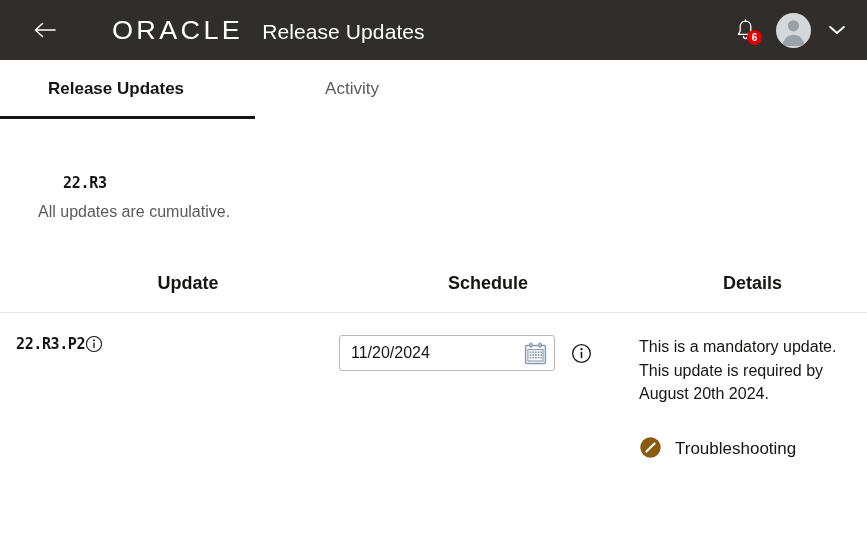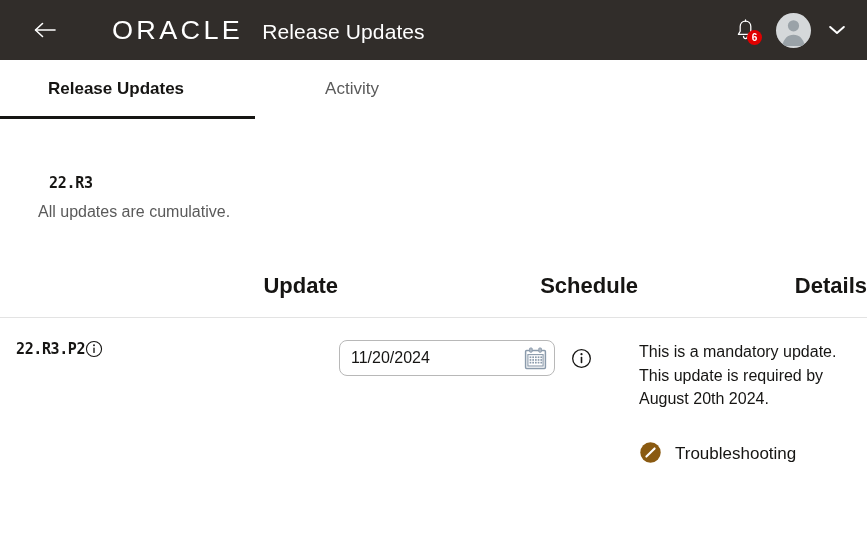--- a/index.html
+++ b/index.html
@@ -151,38 +151,38 @@
   }
   .version-label {
     font-size: 16px;
     color: #5a5a5a;
   }
   .version-value {
     font-family: "DejaVu Sans Mono", monospace;
     font-size: 15px;
     font-weight: 700;
     color: #161513;
-    margin-left: 11px;
+    margin-left: 25px;
     letter-spacing: -0.3px;
   }
   .cumulative-note {
     font-size: 16px;
     color: #5a5a5a;
   }
 
   
   .updates-table {
     margin-top: 52px;
     width: 867px;
     border-collapse: collapse;
     table-layout: fixed;
   }
   .updates-table th {
-    text-align: right;
-    font-size: 22px;
+    text-align: center;
+    font-size: 18px;
     font-weight: 700;
     color: #161513;
     padding: 0 0 18px 0;
     border-bottom: 1px solid #e3e3e3;
     vertical-align: bottom;
   }
   .col-update  { width: 338px; padding-left: 38px !important; box-sizing: border-box; }
   .col-schedule{ width: 300px; padding-left: 0 !important; }
   .col-details { width: 229px; padding-left: 0 !important; }
   .updates-table td {
@@ -210,21 +210,21 @@
   }
   .schedule-cell {
     display: flex;
     align-items: center;
     gap: 16px;
   }
   .date-input-wrap {
     width: 216px;
     height: 36px;
     border: 1px solid #b8b8b8;
-    border-radius: 8px;
+    border-radius: 3px;
     display: flex;
     align-items: center;
     box-sizing: border-box;
     background: #ffffff;
   }
   .date-input {
     border: none;
     outline: none;
     flex: 1 1 auto;
     height: 100%;

